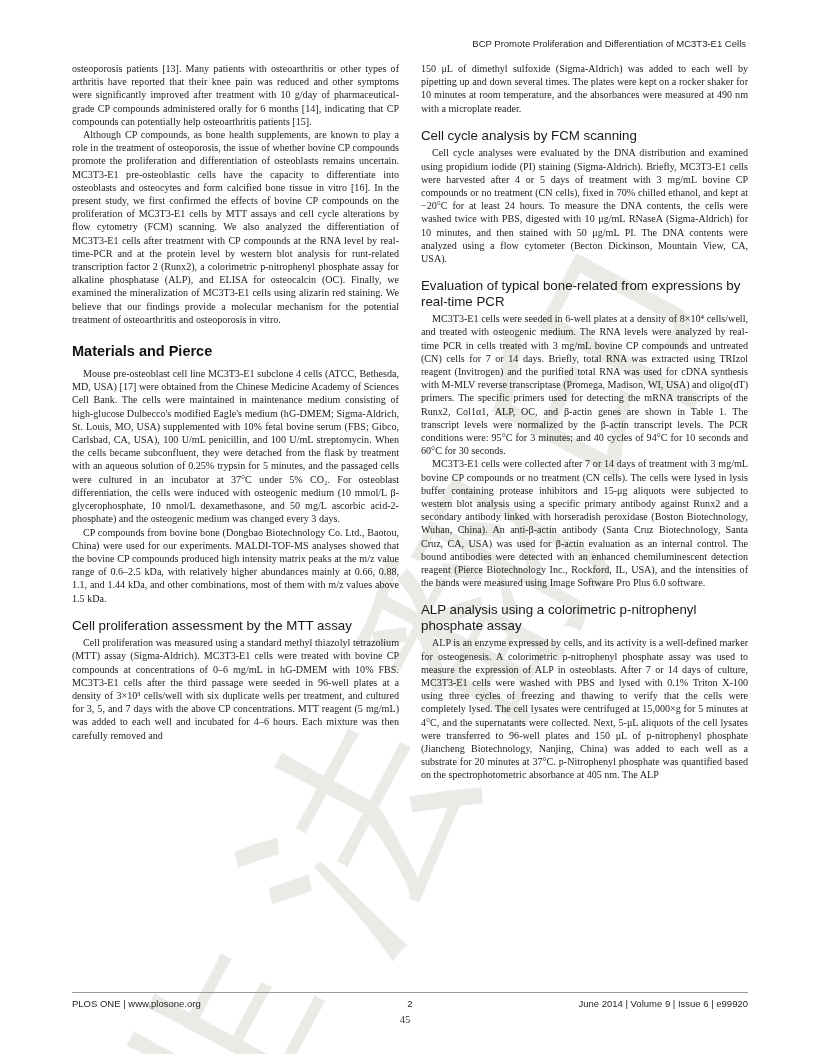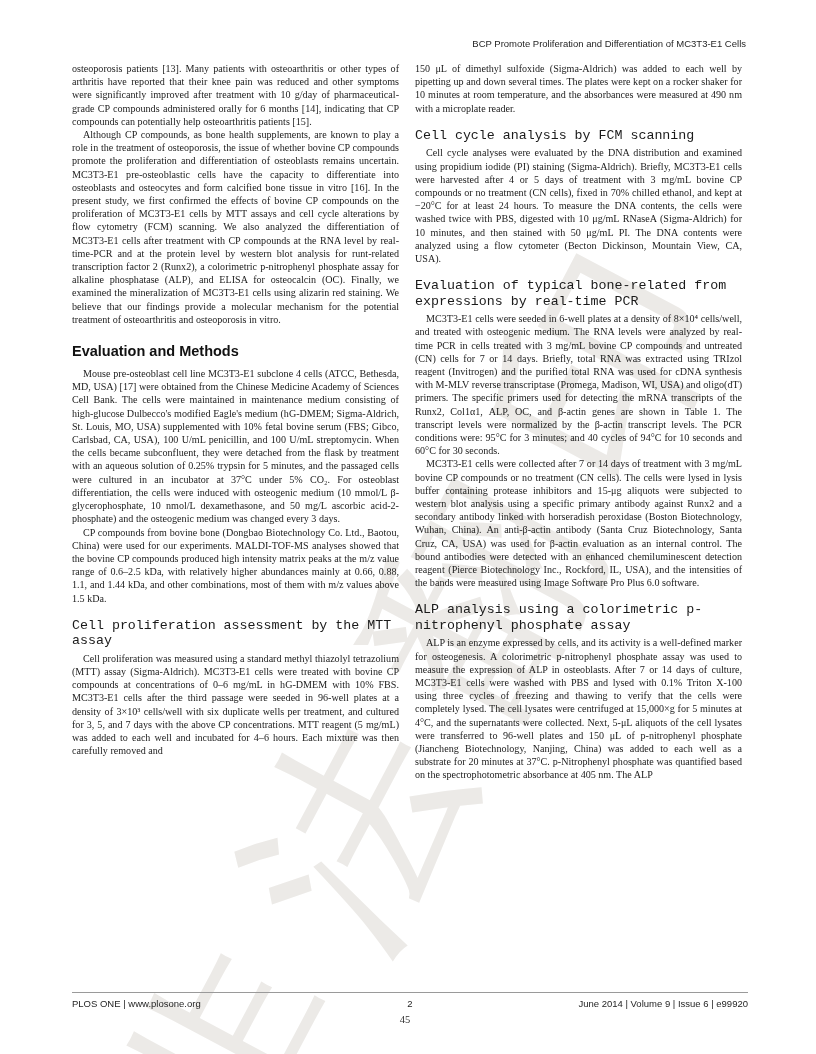--- a/index.html
+++ b/index.html
@@ -31,21 +31,21 @@
     font-size:9.5px;
     color:#1f1f1f;
     z-index:2;
     margin-top:16px;
   }
   .columns {
     position:absolute;
     top:62px; left:72px;
     width:676px;
     display:flex;
-    gap:16px;
+    gap:22px;
     z-index:1;
   }
   .col { width:327px; }
   .col p {
     margin:0;
     font-size:10.1px;
     line-height:13.2px;
     text-align:justify;
     text-indent:11px;
     color:#1b1b1b;
@@ -53,21 +53,21 @@
   .col p.noindent { text-indent:0; }
   .col h1 {
     margin:17px 0 8px 0;
     font-family:"Liberation Sans", sans-serif;
     font-size:14.5px;
     font-weight:bold;
     color:#111;
   }
   .col h2 {
     margin:13px 4px 3px 0;
-    font-family:Liberation Mono, monospace;
+    font-family:Liberation Sans, sans-serif;
     font-size:13.3px;
     font-weight:normal;
     line-height:15.5px;
     color:#1a1a1a;
   }
   .footer-rule {
     position:absolute;
     left:72px; top:992px;
     width:676px;
     border-top:1px solid #9a9a9a;
@@ -103,21 +103,21 @@
 <div class="page">
 
   <div class="watermark" style="color: rgb(236, 234, 231);">非法翻印</div>
 
   <div class="running-head">BCP Promote Proliferation and Differentiation of MC3T3-E1 Cells</div>
 
   <div class="columns">
     <div class="col">
         <p class="noindent">osteoporosis patients [13]. Many patients with osteoarthritis or other types of arthritis have reported that their knee pain was reduced and other symptoms were significantly improved after treatment with 10 g/day of pharmaceutical-grade CP compounds administered orally for 6 months [14], indicating that CP compounds can potentially help osteoarthritis patients [15].</p>
         <p>Although CP compounds, as bone health supplements, are known to play a role in the treatment of osteoporosis, the issue of whether bovine CP compounds promote the proliferation and differentiation of osteoblasts remains uncertain. MC3T3-E1 pre-osteoblastic cells have the capacity to differentiate into osteoblasts and osteocytes and form calcified bone tissue in vitro [16]. In the present study, we first confirmed the effects of bovine CP compounds on the proliferation of MC3T3-E1 cells by MTT assays and cell cycle alterations by flow cytometry (FCM) scanning. We also analyzed the differentiation of MC3T3-E1 cells after treatment with CP compounds at the RNA level by real-time-PCR and at the protein level by western blot analysis for runt-related transcription factor 2 (Runx2), a colorimetric p-nitrophenyl phosphate assay for alkaline phosphatase (ALP), and ELISA for osteocalcin (OC). Finally, we examined the mineralization of MC3T3-E1 cells using alizarin red staining. We believe that our findings provide a molecular mechanism for the potential treatment of osteoarthritis and osteoporosis in vitro.</p>
-        <h1>Evaluation and Methods</h1>
+        <h1>Materials and Pierce</h1>
         <p>Mouse pre-osteoblast cell line MC3T3-E1 subclone 4 cells (ATCC, Bethesda, MD, USA) [17] were obtained from the Chinese Medicine Academy of Sciences Cell Bank. The cells were maintained in maintenance medium consisting of high-glucose Dulbecco's modified Eagle's medium (hG-DMEM; Sigma-Aldrich, St. Louis, MO, USA) supplemented with 10% fetal bovine serum (FBS; Gibco, Carlsbad, CA, USA), 100 U/mL penicillin, and 100 U/mL streptomycin. When the cells became subconfluent, they were detached from the flask by treatment with an aqueous solution of 0.25% trypsin for 5 minutes, and the passaged cells were cultured in an incubator at 37°C under 5% CO₂. For osteoblast differentiation, the cells were induced with osteogenic medium (10 mmol/L β-glycerophosphate, 10 nmol/L dexamethasone, and 50 mg/L ascorbic acid-2-phosphate) and the osteogenic medium was changed every 3 days.</p>
         <p>CP compounds from bovine bone (Dongbao Biotechnology Co. Ltd., Baotou, China) were used for our experiments. MALDI-TOF-MS analyses showed that the bovine CP compounds produced high intensity matrix peaks at the m/z value range of 0.6–2.5 kDa, with relatively higher abundances mainly at 0.66, 0.88, 1.1, and 1.44 kDa, and other combinations, most of them with m/z values above 1.5 kDa.</p>
         <h2>Cell proliferation assessment by the MTT assay</h2>
         <p>Cell proliferation was measured using a standard methyl thiazolyl tetrazolium (MTT) assay (Sigma-Aldrich). MC3T3-E1 cells were treated with bovine CP compounds at concentrations of 0–6 mg/mL in hG-DMEM with 10% FBS. MC3T3-E1 cells after the third passage were seeded in 96-well plates at a density of 3×10³ cells/well with six duplicate wells per treatment, and cultured for 3, 5, and 7 days with the above CP concentrations. MTT reagent (5 mg/mL) was added to each well and incubated for 4–6 hours. Each mixture was then carefully removed and</p>
       </div>
     <div class="col">
         <p class="noindent">150 μL of dimethyl sulfoxide (Sigma-Aldrich) was added to each well by pipetting up and down several times. The plates were kept on a rocker shaker for 10 minutes at room temperature, and the absorbances were measured at 490 nm with a microplate reader.</p>
         <h2>Cell cycle analysis by FCM scanning</h2>
         <p>Cell cycle analyses were evaluated by the DNA distribution and examined using propidium iodide (PI) staining (Sigma-Aldrich). Briefly, MC3T3-E1 cells were harvested after 4 or 5 days of treatment with 3 mg/mL bovine CP compounds or no treatment (CN cells), fixed in 70% chilled ethanol, and kept at −20°C for at least 24 hours. To measure the DNA contents, the cells were washed twice with PBS, digested with 10 μg/mL RNaseA (Sigma-Aldrich) for 10 minutes, and then stained with 50 μg/mL PI. The DNA contents were analyzed using a flow cytometer (Becton Dickinson, Mountain View, CA, USA).</p>
         <h2>Evaluation of typical bone-related from expressions by real-time PCR</h2>

